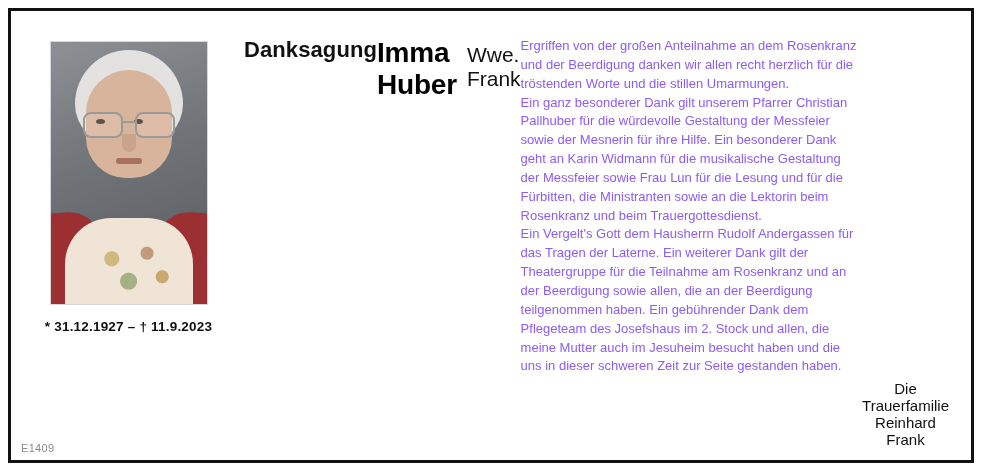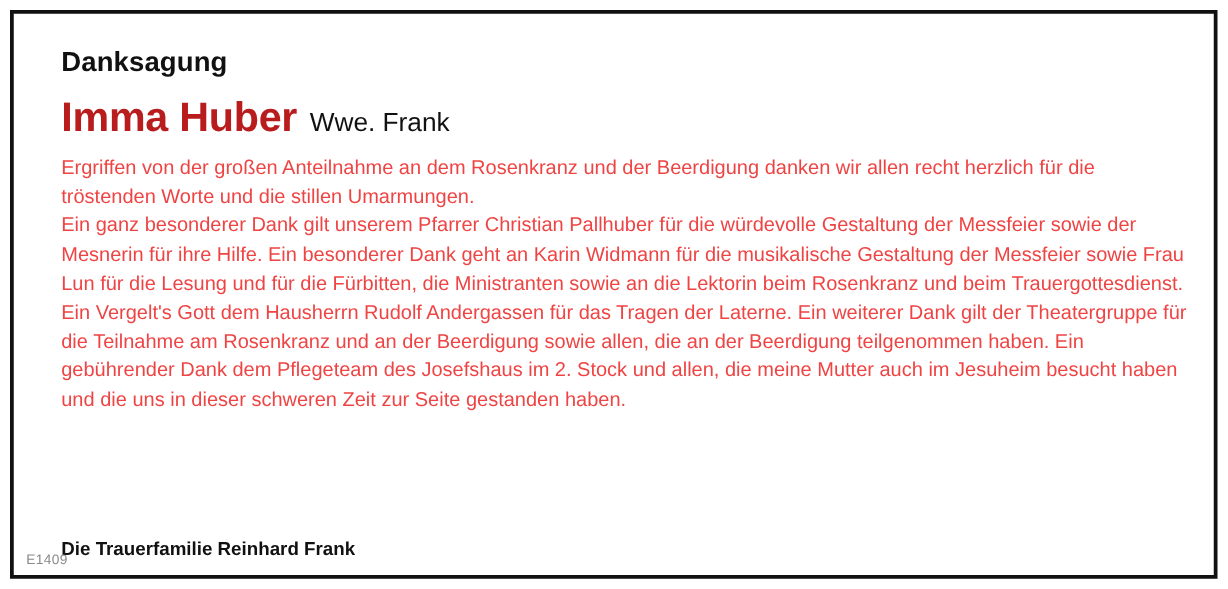--- a/index.html
+++ b/index.html
@@ -171,78 +171,100 @@
     letter-spacing: 0.2px;
     color: #111111;
     white-space: nowrap;
   }
   
   .right-col {
     flex: 1 1 auto;
     padding-left: 18px;
     padding-top: 12px;
     display: flex;
-    flex-direction: column;
+    flex-direction: row;
   }
   .kicker {
     font-size: 22px;
     font-weight: 700;
     letter-spacing: 0.1px;
     margin: 0 0 12px 0;
     color: #111111;
   }
   .name-line {
     margin: 0 0 10px 0;
     display: flex;
     align-items: baseline;
     gap: 10px;
   }
   .name {
-    font-size: 33px;
+    font-size: 28px;
     font-weight: 700;
     letter-spacing: -0.2px;
-    color: #b91c1c;
+    color: #000000;
   }
   .name-suffix {
     font-size: 21px;
     font-weight: 400;
     color: #111111;
   }
   .body-text {
-    font-size: 16px;
+    font-size: 13px;
     line-height: 1.45;
-    color: #ef4444;
+    color: #8b5cf6;
   }
   .body-text p {
     margin: 0;
   }
   .signature {
     margin-top: auto;
-    text-align: left;
+    text-align: center;
     font-size: 15px;
-    font-weight: 700;
+    font-weight: 400;
     color: #111111;
     padding-bottom: 2px;
     padding-right: 2px;
   }
   .ref-code {
     position: absolute;
     left: 10px;
     bottom: 6px;
     font-size: 11px;
     color: #8a8a8a;
     letter-spacing: 0.3px;
   }
 </style>
 </head>
 <body>
 
 <div class="notice">
   <div class="notice-frame">
 
+    <div class="left-col">
+      <div class="portrait">
+        <div class="bg-grad"></div>
+        <div class="cardigan-left"></div>
+        <div class="cardigan-right"></div>
+        <div class="scarf">
+          <div class="scarf-pattern"></div>
+        </div>
+        <div class="hair"></div>
+        <div class="face"></div>
+        <div class="eye left"></div>
+        <div class="eye right"></div>
+        <div class="glasses">
+          <div class="lens left"></div>
+          <div class="bridge"></div>
+          <div class="lens right"></div>
+        </div>
+        <div class="nose"></div>
+        <div class="mouth"></div>
+      </div>
+      <div class="dates">* 31.12.1927 – † 11.9.2023</div>
+    </div>
 
     <div class="right-col">
       <div class="kicker">Danksagung</div>
 
       <div class="name-line">
         <span class="name">Imma Huber</span>
         <span class="name-suffix">Wwe. Frank</span>
       </div>
 
       <div class="body-text">

